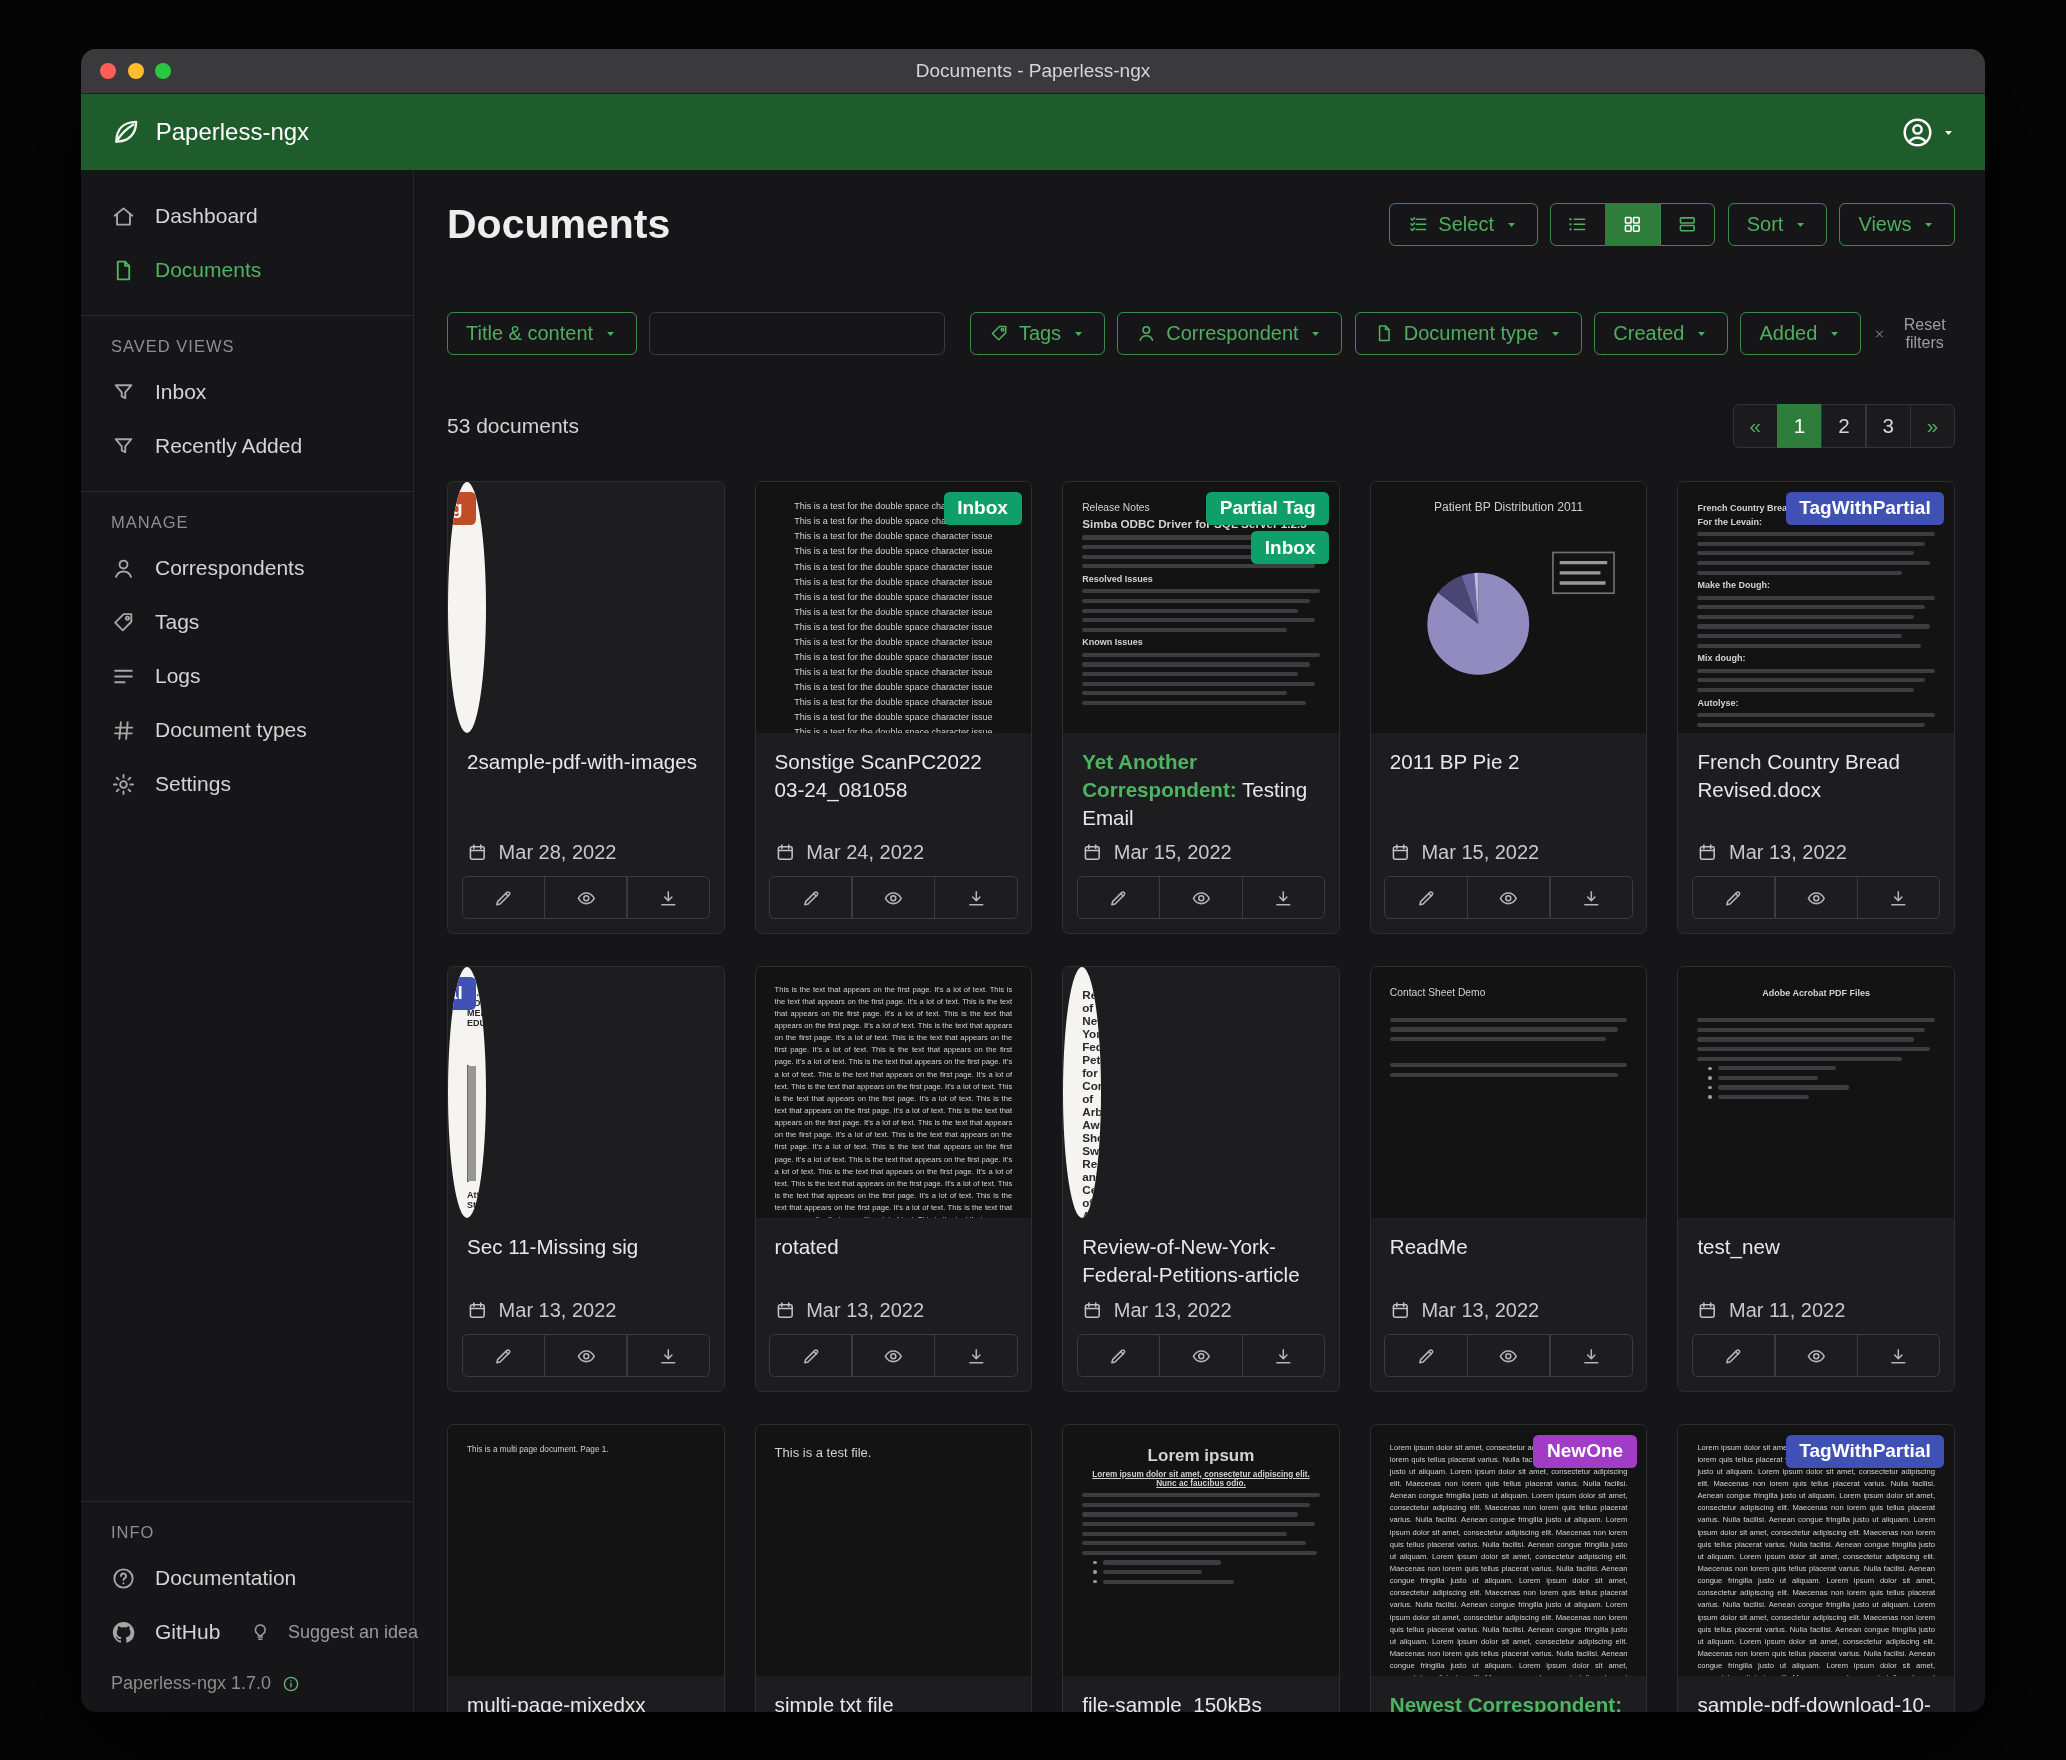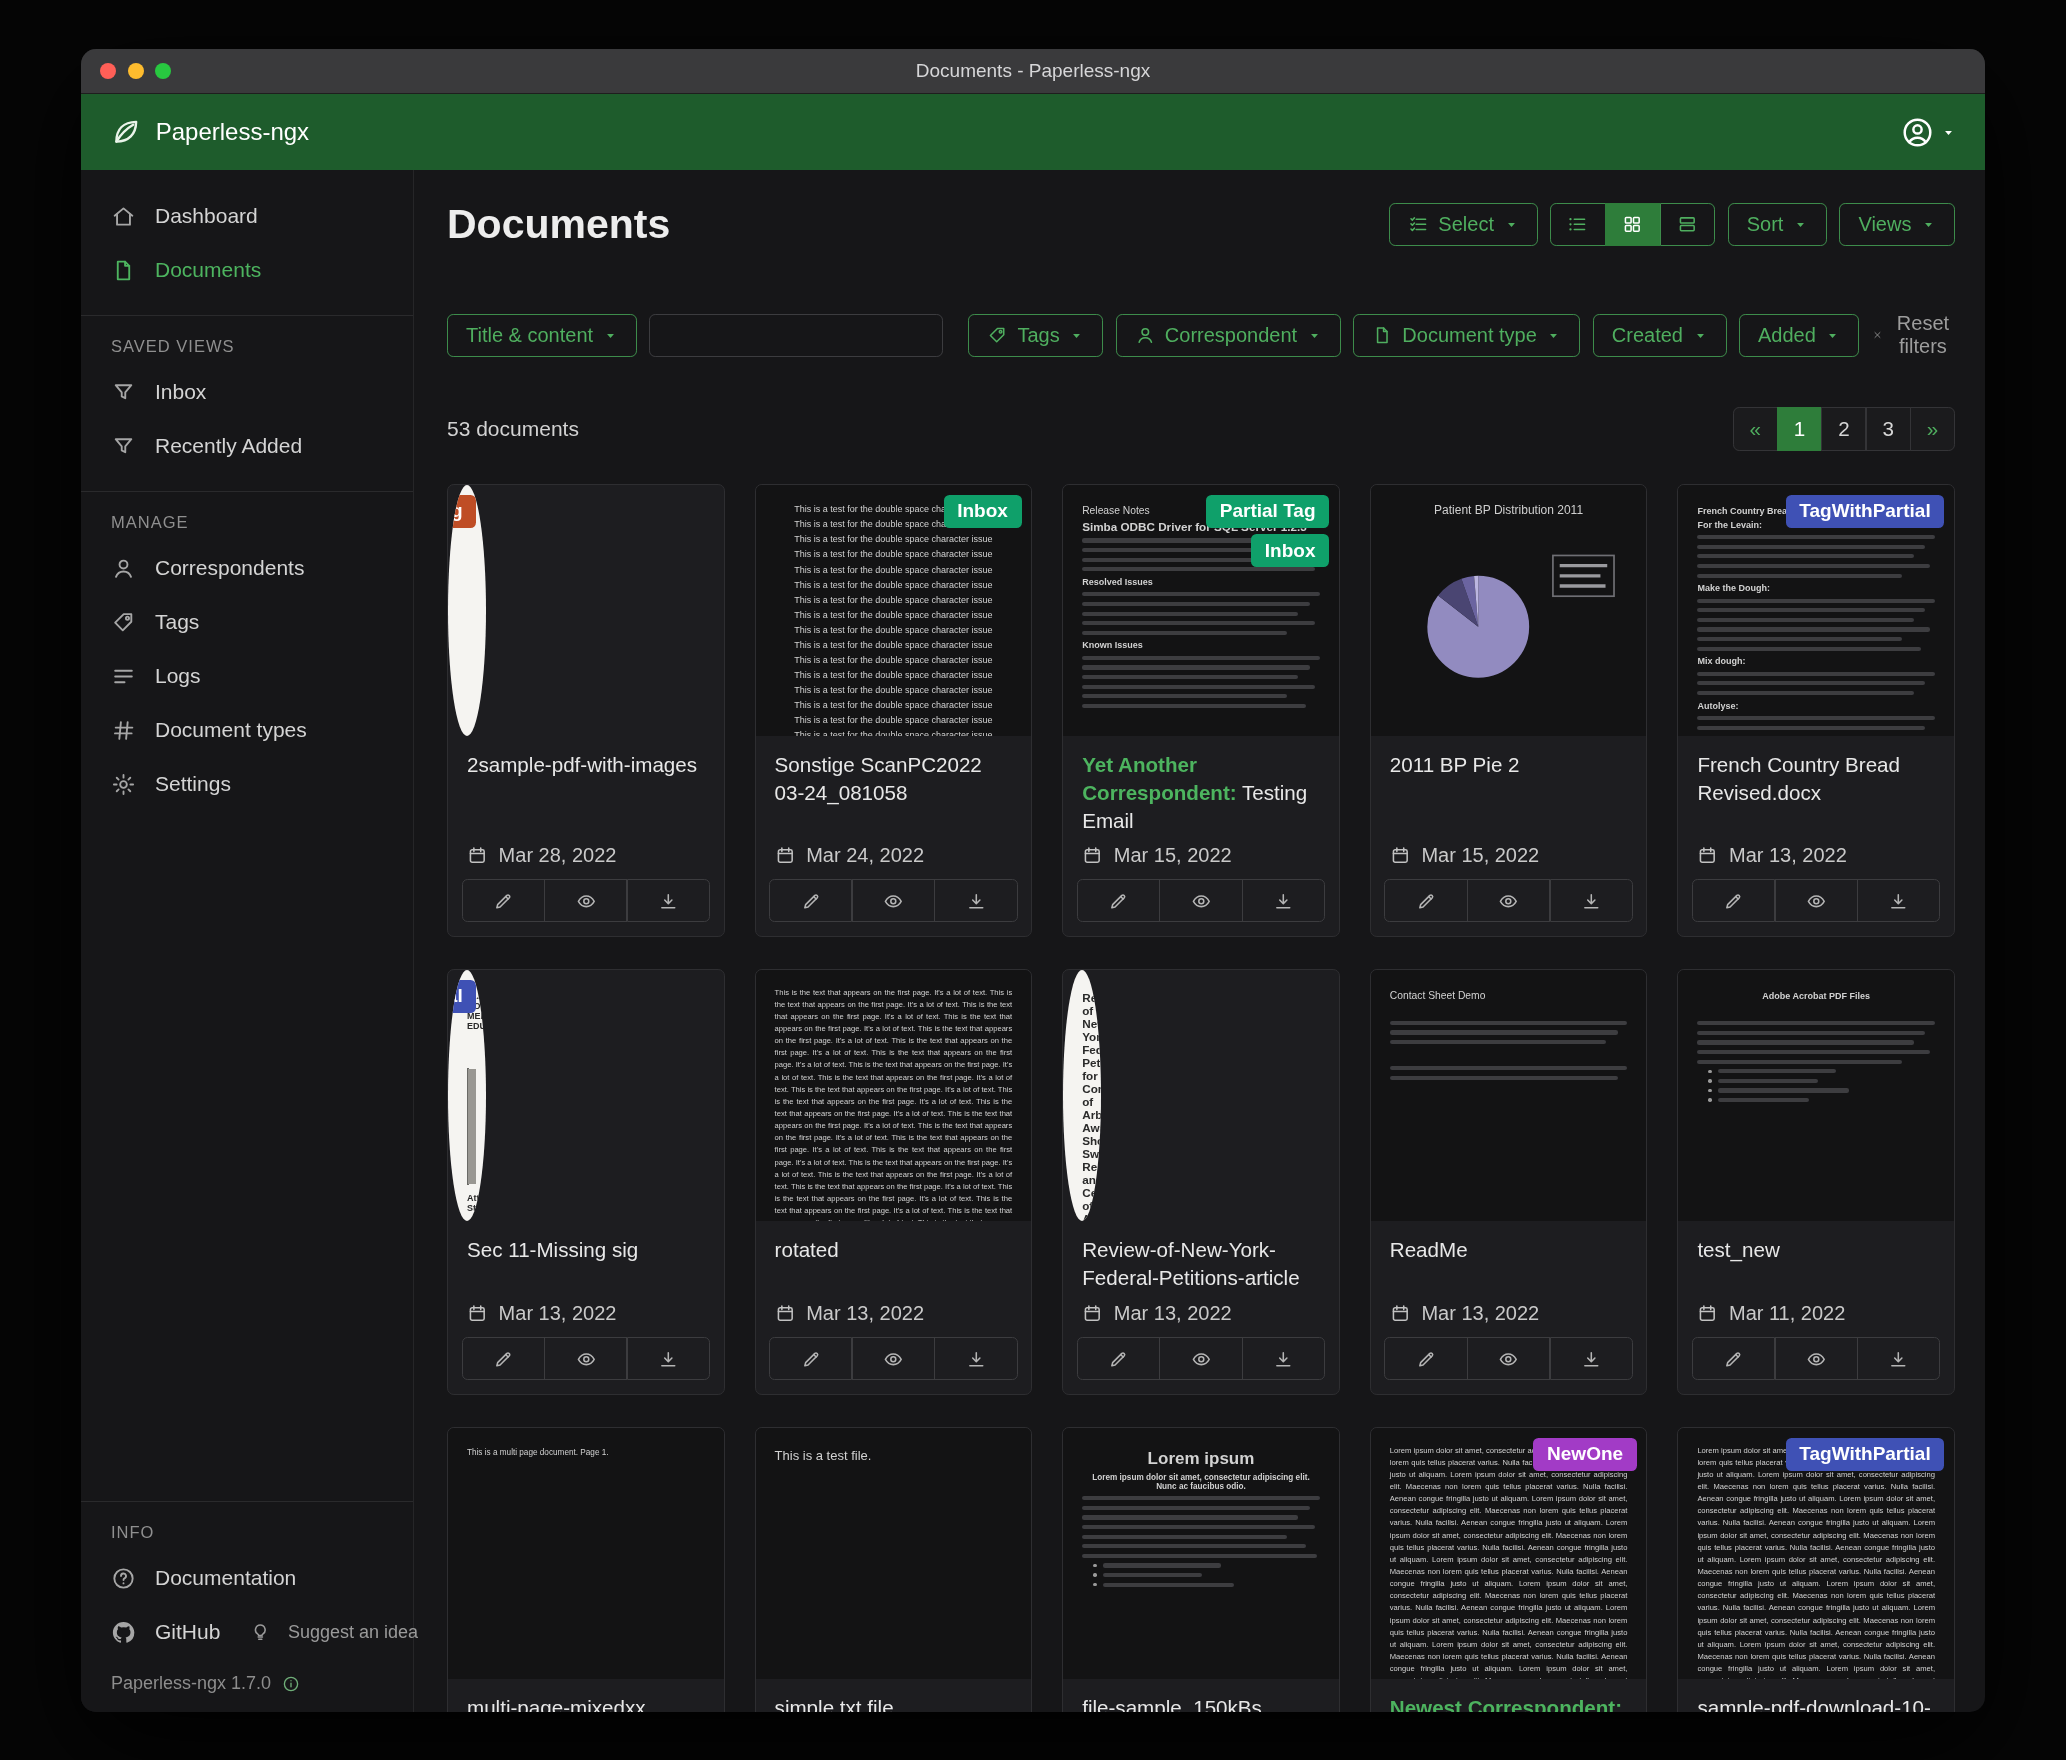--- a/index.html
+++ b/index.html
@@ -61,21 +61,21 @@
   .btn-group .btn { border-radius:0; padding:0 16.5px; }
   .btn-group .btn:first-child { border-radius:6.2px 0 0 6.2px; }
   .btn-group .btn:last-child { border-radius:0 6.2px 6.2px 0; }
   .btn-group .btn + .btn { margin-left:-0.7px; }
   .btn.active { background:#2e7d3a; color:#fff; border-color:#2e7d3a; }
 
   .filter-row { margin-top:59px; display:flex; align-items:center; gap:12.4px; flex:0 0 auto; }
   .filter-input { width:390px; height:43px; background:transparent; border:0.7px solid #3c3c3f; border-radius:6.2px;
                   color:#e0e0e0; font-size:20px; padding:0 13.7px; font-family:inherit; outline:none; }
   .filter-spacer { flex:1; }
-  .reset { display:flex; align-items:center; gap:8.2px; color:#9d9d9d; font-size:20px; background:none; border:none; font-family:inherit; cursor:pointer; }
+  .reset { display:flex; align-items:center; gap:8.2px; color:#9d9d9d; font-size:16px; background:none; border:none; font-family:inherit; cursor:pointer; }
   .reset .icon { width:18px; height:18px; color:#9d9d9d; }
 
   .count-row { margin-top:49px; display:flex; align-items:center; justify-content:space-between; flex:0 0 auto; }
   .doc-count { color:#d2d2d2; font-size:21px; }
   .pager { display:flex; }
   .page-btn { min-width:45px; height:44px; display:flex; align-items:center; justify-content:center; background:#1b1b1d;
               border:0.7px solid #343437; color:#4fae5f; font-size:20.6px; font-family:inherit; cursor:pointer; padding:0 12.4px; }
   .page-btn + .page-btn { margin-left:-0.7px; }
   .page-btn:first-child{ border-radius:6.2px 0 0 6.2px; }
   .page-btn:last-child{ border-radius:0 6.2px 6.2px 0; }
@@ -102,21 +102,21 @@
   .action-btn:first-child { border-radius:5.5px 0 0 5.5px; }
   .action-btn:last-child { border-radius:0 5.5px 5.5px 0; }
   .action-btn .icon { width:20.6px; height:20.6px; }
 
   
   .t-h { font-weight:700; margin:4.1px 0; }
   .t-h.sm { font-size:17px; } .t-h.xs { font-size:11.7px; } .t-h.xxs { font-size:9px; }
   .t-line { margin:3.4px 0; }
   .t-line.sm { font-size:13px; } .t-line.xs { font-size:10.3px; } .t-line.xxs { font-size:8.2px; }
   .t-center { text-align:center; }
-  .t-bold { font-weight:700; }
+  .t-bold { font-weight:700;text-decoration:underline; }
   .t-gap { height:11px; }
   .bar { height:4.1px; border-radius:2.1px; margin:5.5px 0; }
   .thumb.dark .bar { background:#3d3d40; }
   .thumb.light .bar { background:#c7c5bf; }
   .rpt { line-height:1.6; }
   .rpt.xs { font-size:9px; } .rpt.xxs { font-size:7.6px; }
   .rpt.lines div { white-space:nowrap; overflow:hidden; margin:0.7px 0; }
   .rpt.justify { text-align:justify; }
   .bullet-row { display:flex; align-items:center; gap:6.2px; margin:5.5px 0 5.5px 11px; }
   .bullet-dot { width:3.4px; height:3.4px; border-radius:50%; flex:0 0 auto; }

